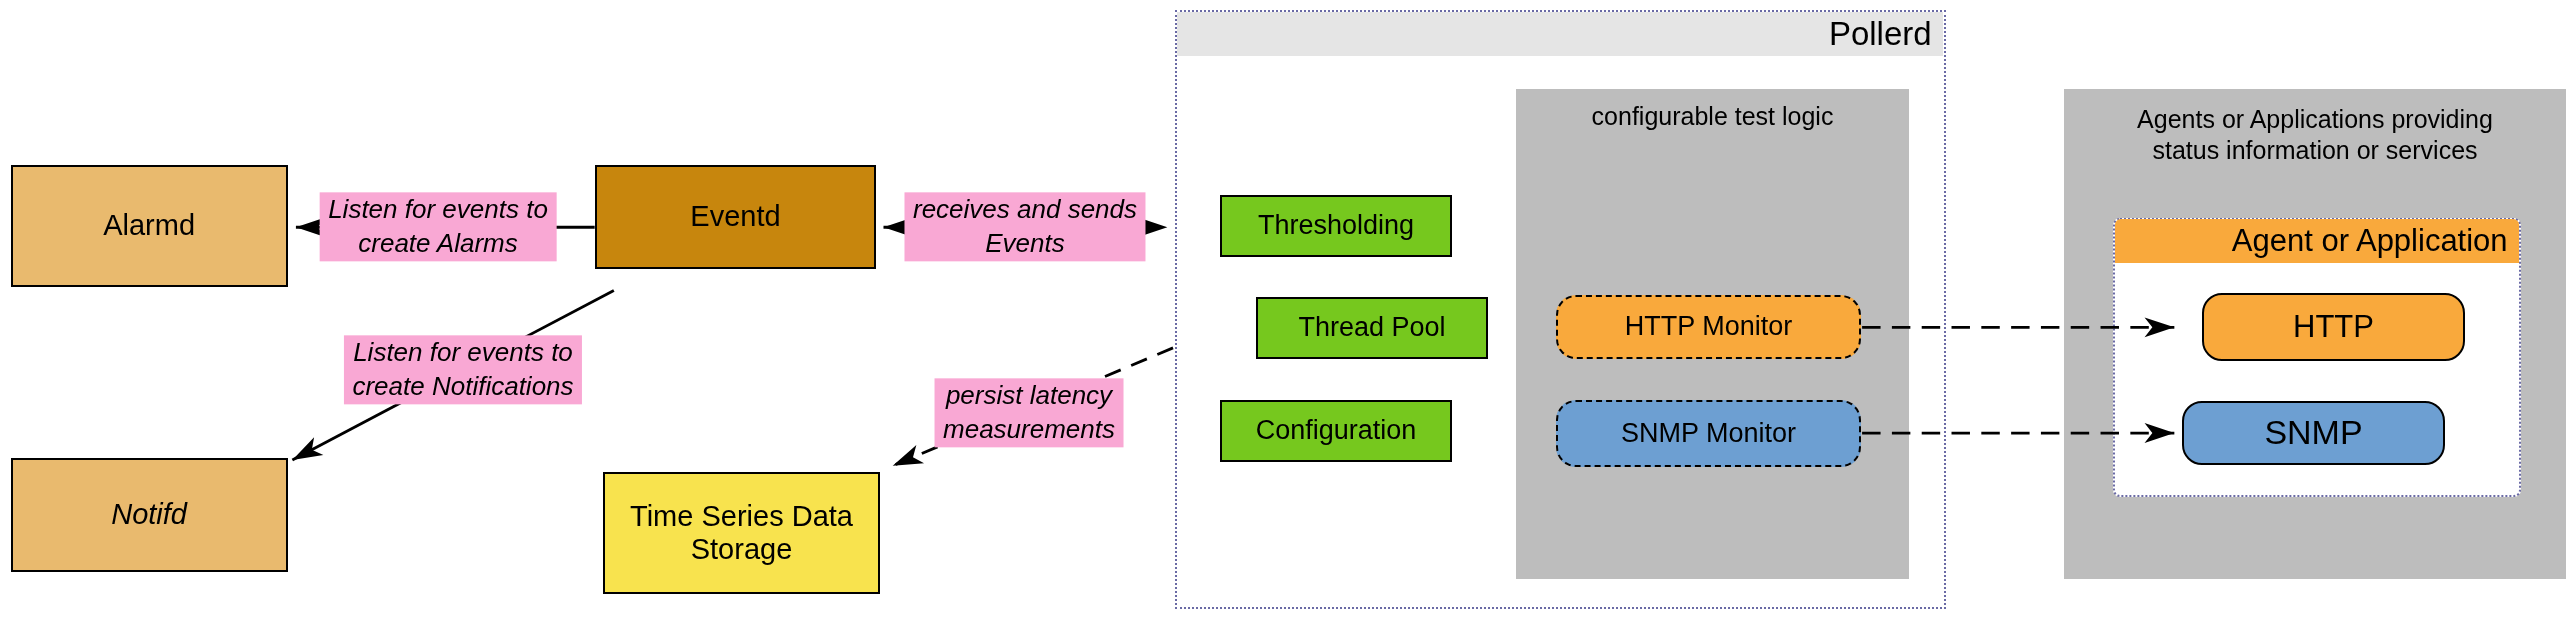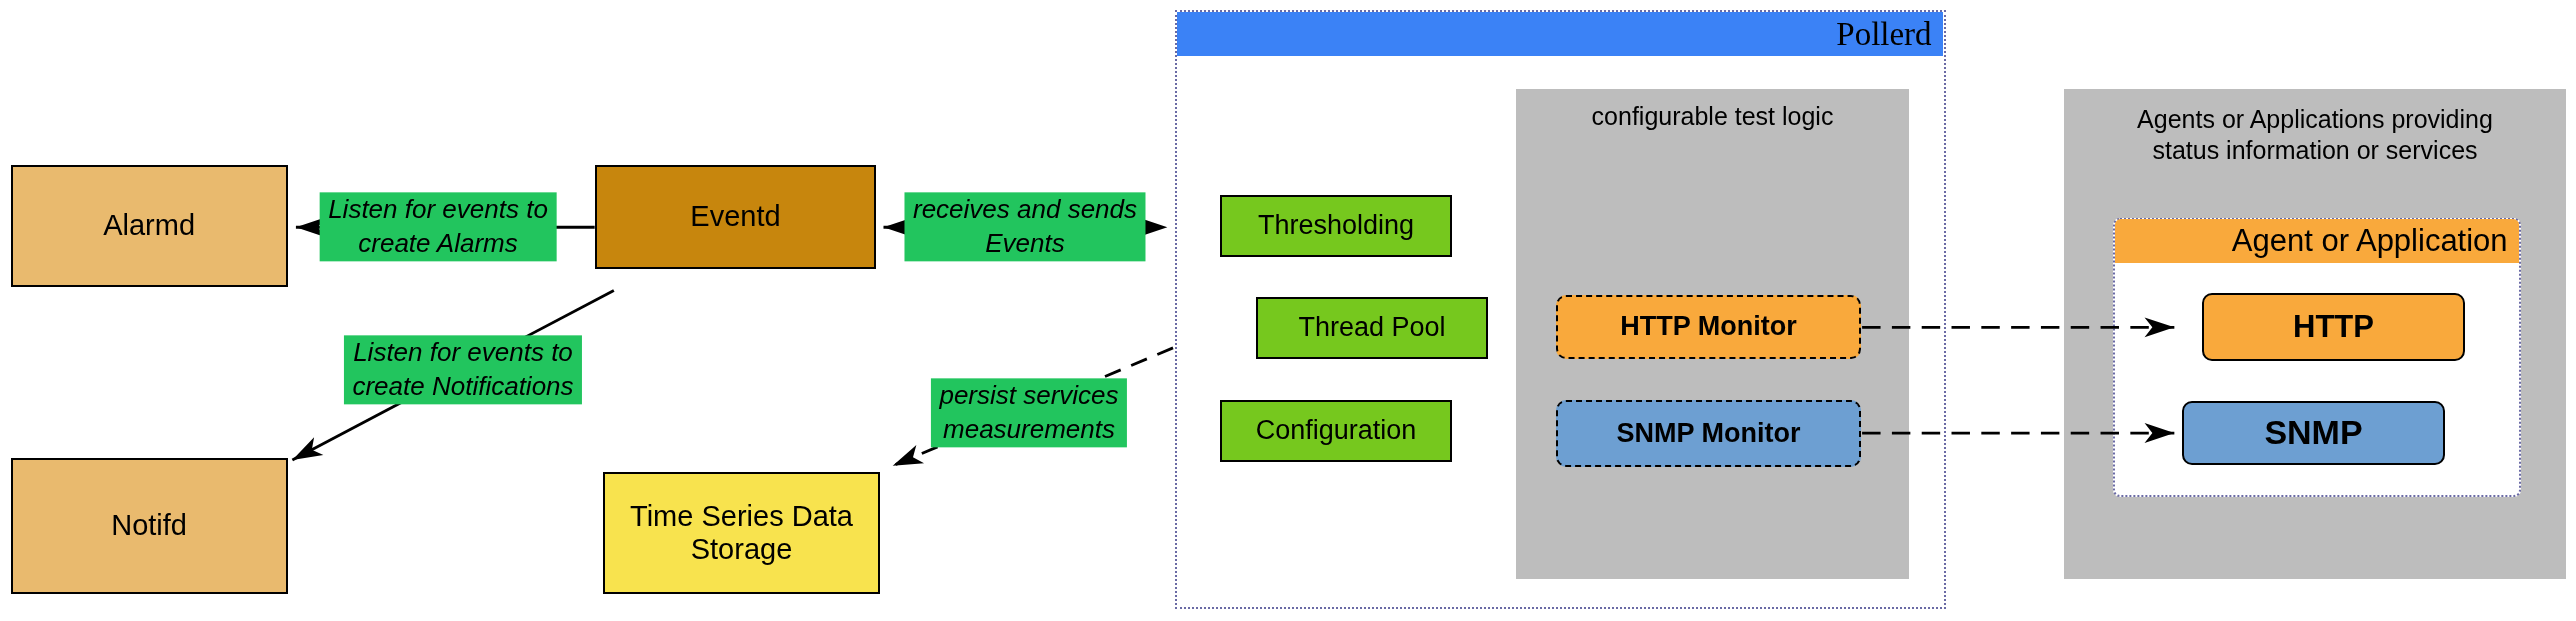--- a/index.html
+++ b/index.html
@@ -1,31 +1,31 @@
 <!DOCTYPE html>
 <html style="font-size:11.4px"><head>
 <meta charset="utf-8">
 <style>
   html,body{margin:0;padding:0;background:#ffffff;}
   body{width:2576px;height:622px;font-family:"Liberation Sans","DejaVu Sans",sans-serif;color:#000;}
   #stage{position:relative;width:2576px;height:622px;overflow:hidden;background:#fff;}
   svg.wires{position:absolute;left:0;top:0;width:2576px;height:622px;z-index:2;}
   .box{position:absolute;box-sizing:border-box;border:2.8px solid #000;display:flex;align-items:center;justify-content:center;text-align:center;font-size:29px;line-height:1.15;z-index:3;white-space:pre-line;}
-  .rounded{border-radius:10px;font-weight:bold;}
+  .rounded{border-radius:20px;}
   .dashedb{border-style:dashed;}
   .panel{position:absolute;box-sizing:border-box;z-index:1;}
   .dotted{border:2.1px dotted #6a6aa5;background:#fff;}
   .grayfill{border:none;}
   .caption{position:absolute;text-align:center;font-size:25px;line-height:1.25;white-space:pre-line;z-index:2;}
   .hdr{position:absolute;box-sizing:border-box;display:flex;align-items:center;justify-content:flex-end;padding-right:11.4px;z-index:2;}
-  .conn-label{position:absolute;transform:translate(-50%,-50%);font-style:italic;font-size:26px;line-height:1.28;text-align:center;background:#22c55e;padding:1.4px 8.5px;white-space:pre-line;z-index:4;}
+  .conn-label{position:absolute;transform:translate(-50%,-50%);font-style:italic;font-size:26px;line-height:1.28;text-align:center;background:#f9a8d4;padding:1.4px 8.5px;white-space:pre-line;z-index:4;}
   
   #alarmd{left:10.6px;top:165px;width:277px;height:122px;}
   #eventd{left:595px;top:165px;width:281px;height:104px;}
-  #notifd{left:10.6px;top:458px;width:277px;height:136px;}
+  #notifd{left:10.6px;top:458px;width:277px;height:114px;font-style:italic;}
   #tsds{left:603px;top:472px;width:277px;height:122px;}
   #pollerd{left:1175px;top:10px;width:771px;height:599px;}
   #pollerd-hdr{left:1177px;top:12px;width:766px;height:44px;font-size:33px;}
   #mod-thresholding{left:1220px;top:195px;width:232px;height:62px;font-size:27px;}
   #mod-threadpool{left:1220px;top:297px;width:232px;height:62px;font-size:27px;margin-left:36px;}
   #mod-configuration{left:1220px;top:400px;width:232px;height:62px;font-size:27px;}
   #testlogic{left:1516px;top:89px;width:393px;height:490px;}
   #testlogic-caption{left:1516px;top:101px;width:393px;}
   #http-monitor{left:1556px;top:295px;width:305px;height:64px;font-size:27px;}
   #snmp-monitor{left:1556px;top:400px;width:305px;height:67px;font-size:27px;}
@@ -43,21 +43,21 @@
 </head>
 <body>
 
 <div id="stage">
 
   <div class="panel dotted" id="pollerd" style="border-color: rgb(106, 106, 165); background: rgb(255, 255, 255);"></div>
   <div class="panel grayfill" id="testlogic" style="background: rgb(189, 189, 189);"></div>
   <div class="panel grayfill" id="agents" style="background: rgb(189, 189, 189);"></div>
   <div class="panel dotted" id="agent-app" style="border-color: rgb(106, 106, 165); background: rgb(255, 255, 255);"></div>
 
-  <div class="hdr" id="pollerd-hdr" style="background: #3b82f6; font-family: Liberation Serif, serif;">
+  <div class="hdr" id="pollerd-hdr" style="background: #e5e5e5;">
     <span>Pollerd</span>
   </div>
   <div class="hdr" id="agent-app-hdr" style="background: rgb(249, 169, 60);">
     <span>Agent or Application</span>
   </div>
 
   <div class="caption" id="agents-caption">Agents or Applications providing
 status information or services</div>
   <div class="caption" id="testlogic-caption">configurable test logic</div>
 
@@ -113,17 +113,17 @@
   <div class="box rounded" id="snmp" style="background: rgb(109, 159, 210);">
     <span>SNMP</span>
   </div>
 
   <div class="conn-label" id="lbl-alarms">Listen for events to
 create Alarms</div>
   <div class="conn-label" id="lbl-notifications">Listen for events to
 create Notifications</div>
   <div class="conn-label" id="lbl-events">receives and sends
 Events</div>
-  <div class="conn-label" id="lbl-persist">persist services
+  <div class="conn-label" id="lbl-persist">persist latency
 measurements</div>
 
 </div>
 
 
 </body></html>

